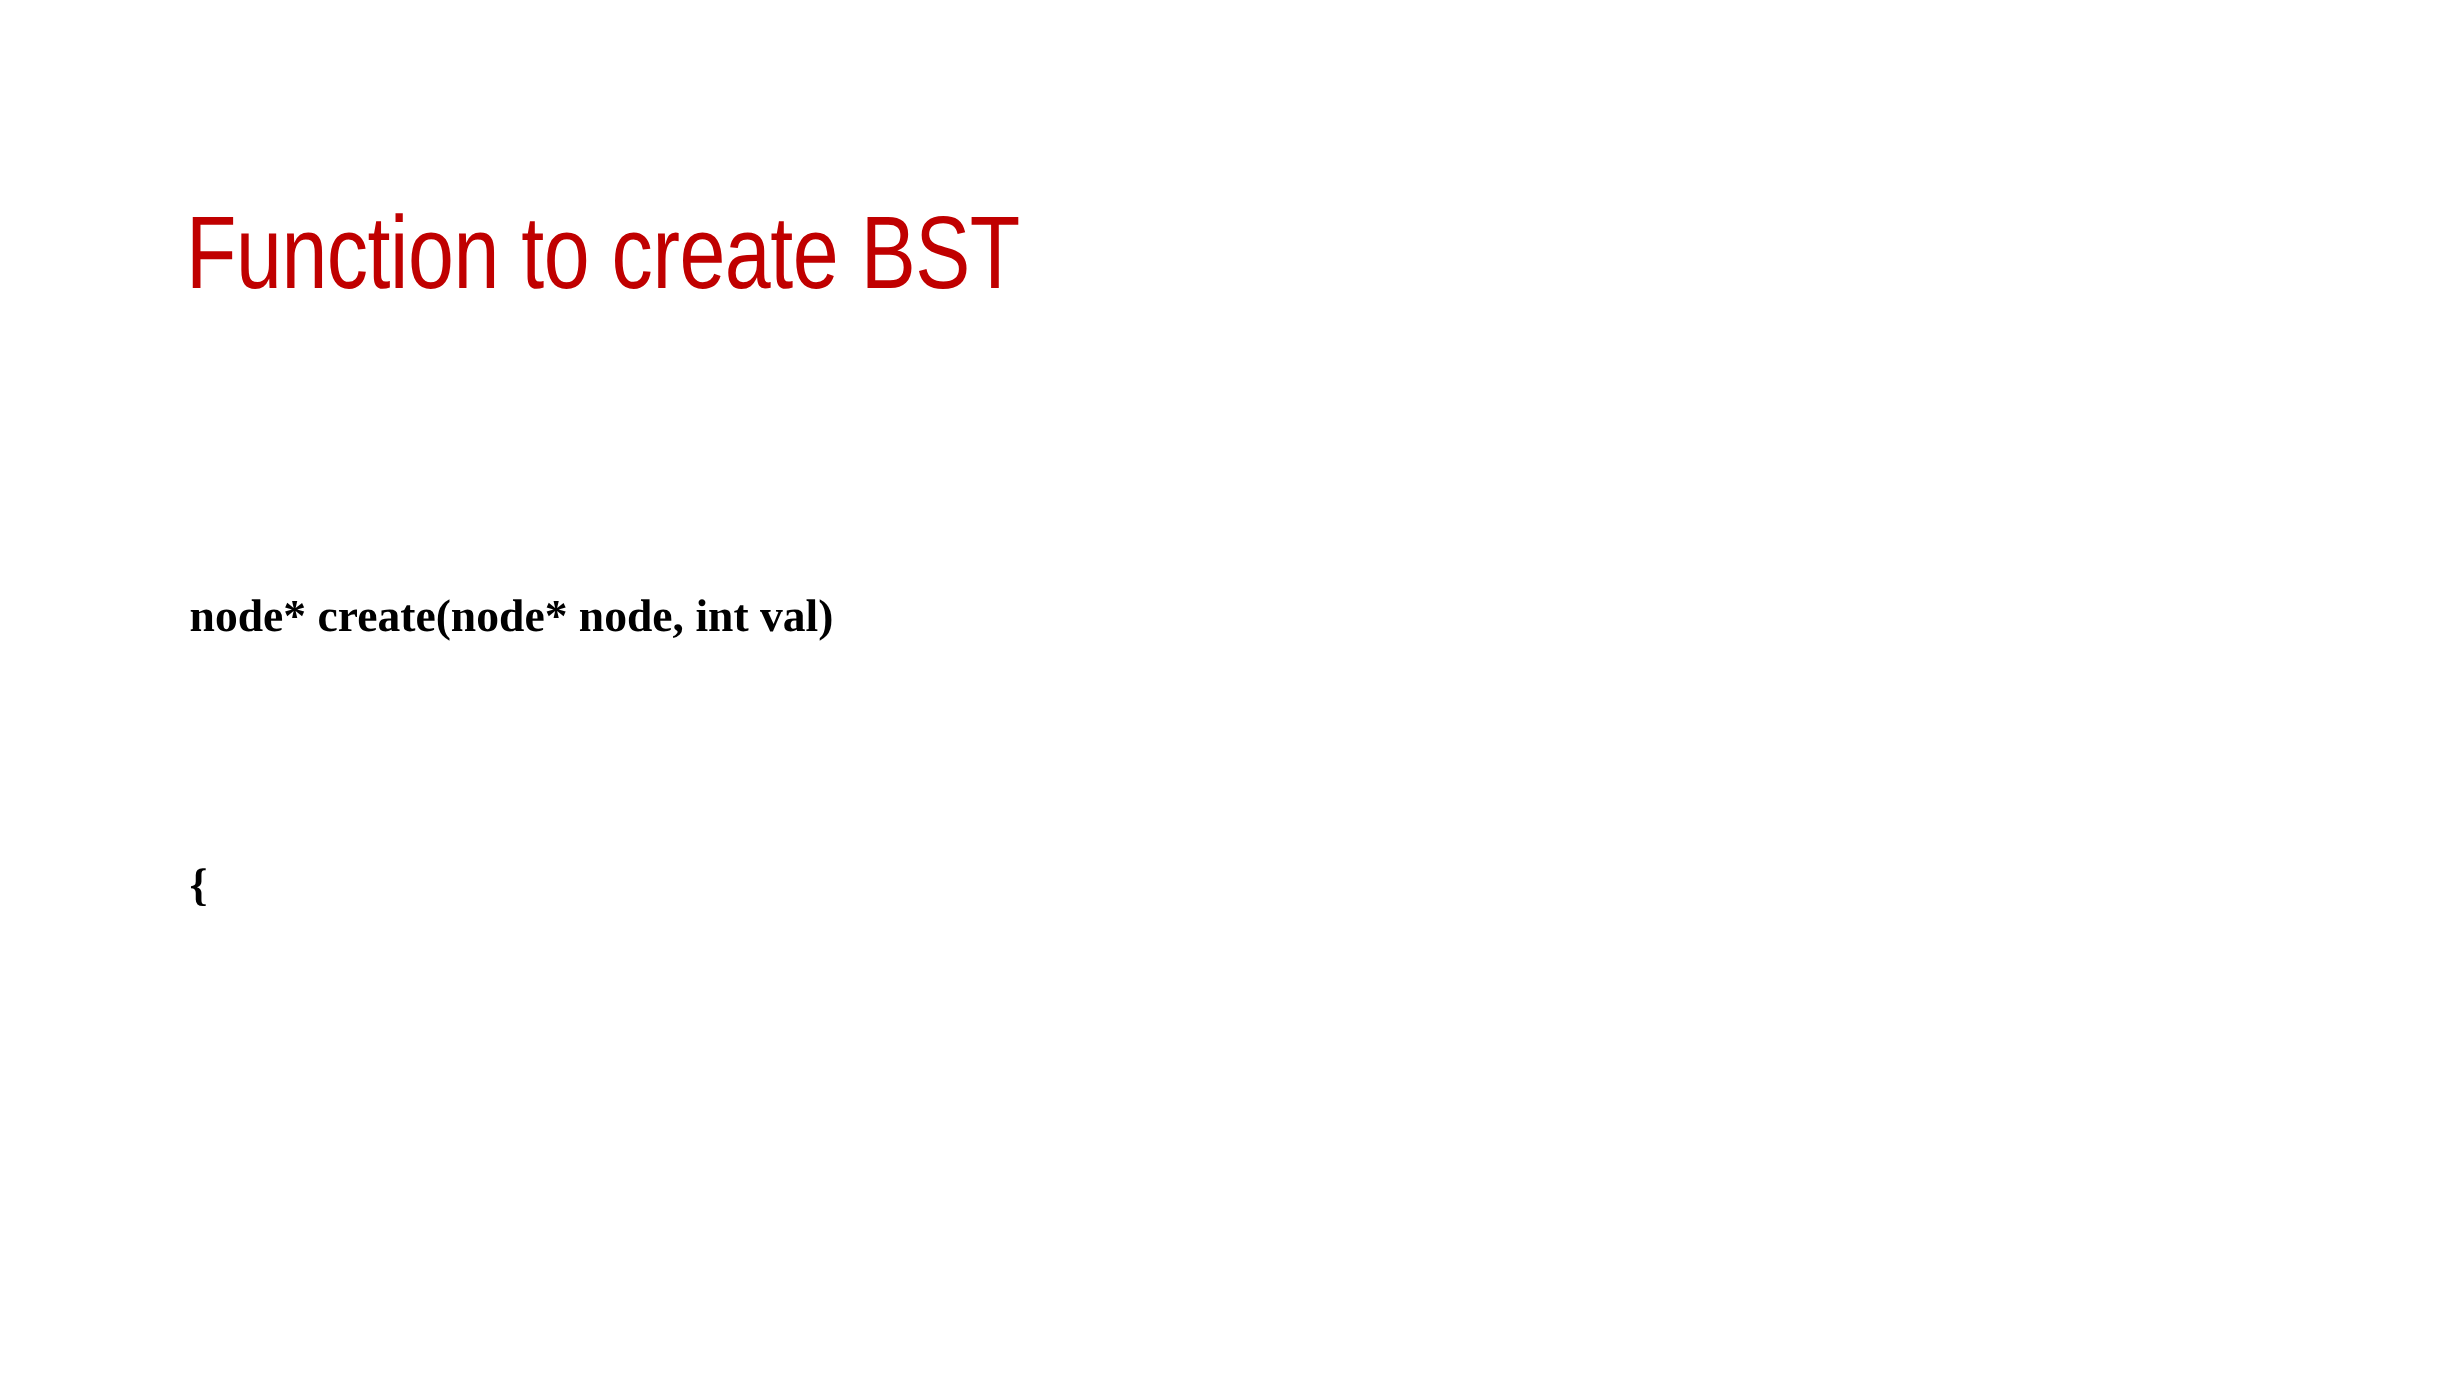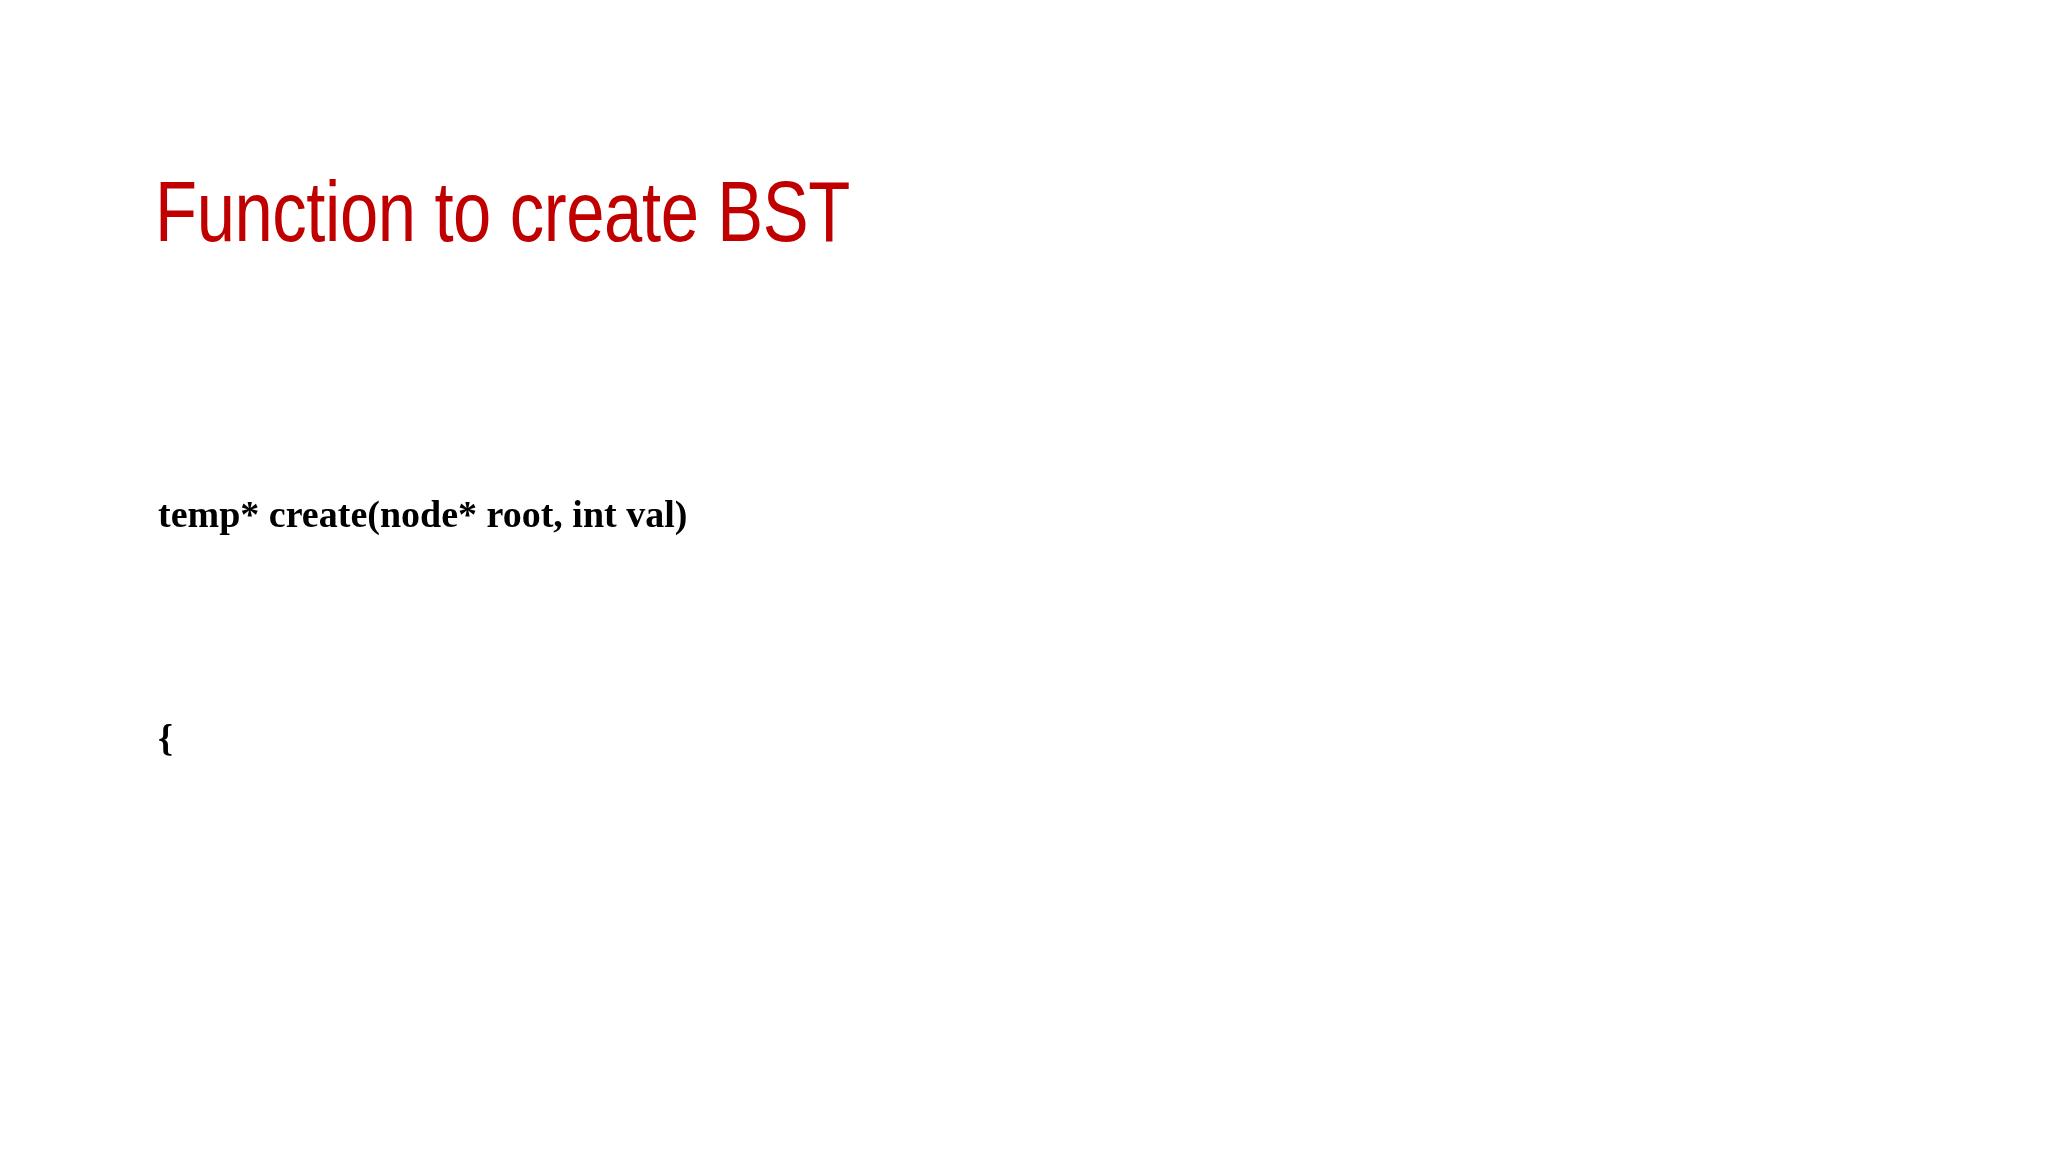--- a/index.html
+++ b/index.html
@@ -61,21 +61,21 @@
 </style>
 </head>
 <body>
 
 <div class="slide">
 
   <h1 class="slide-title">Function to create BST</h1>
 
   <div class="code-block">
 
-    <span class="code-line"><span>temp* create(node* root, int val)</span></span>
+    <span class="code-line"><span>node* create(node* node, int val)</span></span>
 
     <span class="code-line"><span>{</span></span>
 
 
     
 
     
 
     
 

